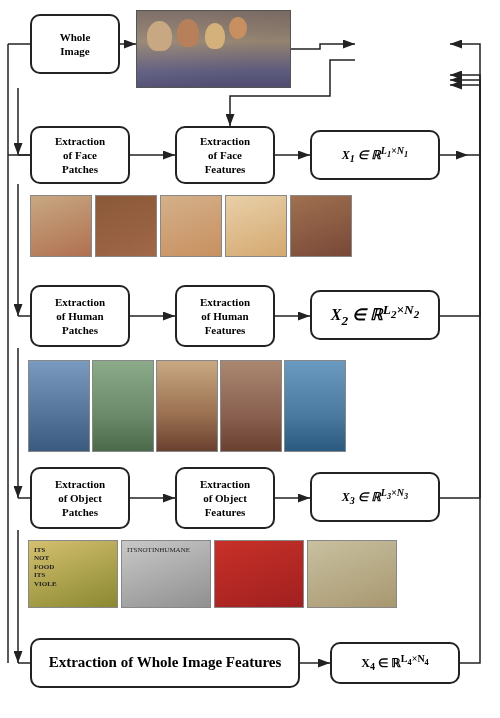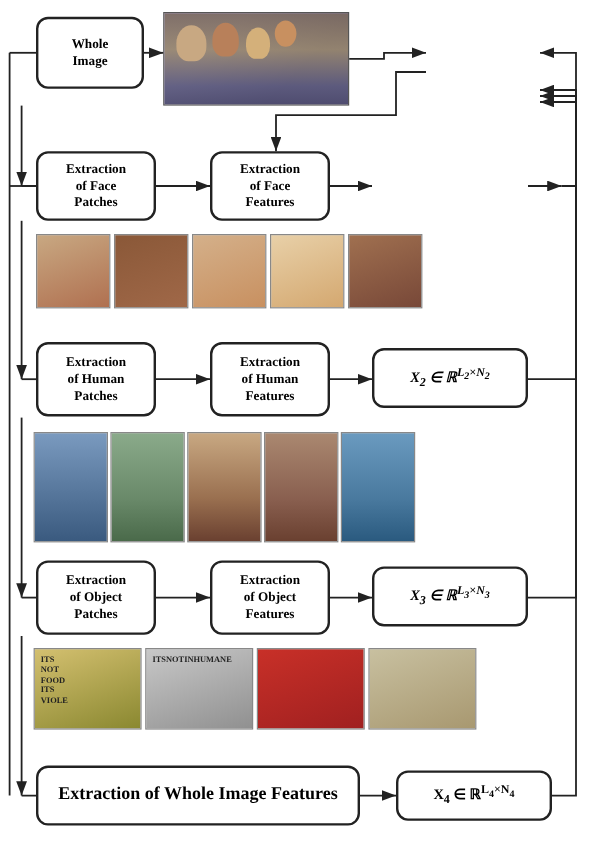--- a/index.html
+++ b/index.html
@@ -107,40 +107,43 @@
 of Face
 Patches</span>
   </div>
 
   <div class="box" style="left:175px; top:126px; width:100px; height:58px;">
     <span style="white-space:pre-line;">Extraction
 of Face
 Features</span>
   </div>
 
+  <div class="box" style="left:310px; top:130px; width:130px; height:50px; font-style:italic; font-size:12px;">
+    <span>X<sub>1</sub> ∈ ℝ<sup>L<sub>1</sub>×N<sub>1</sub></sup></span>
+  </div>
 
   <div class="face-strip" style="left:30px; top:195px; gap:3px;">
     <div class="face-thumb" style="width:62px;height:62px;background:linear-gradient(160deg,#c8a882,#b07050);border:1px solid #888;"></div>
     <div class="face-thumb" style="width:62px;height:62px;background:linear-gradient(160deg,#8a5838,#a06848);border:1px solid #888;"></div>
     <div class="face-thumb" style="width:62px;height:62px;background:linear-gradient(160deg,#d4b08a,#c89060);border:1px solid #888;"></div>
     <div class="face-thumb" style="width:62px;height:62px;background:linear-gradient(160deg,#e8d0a8,#d4a870);border:1px solid #888;"></div>
     <div class="face-thumb" style="width:62px;height:62px;background:linear-gradient(160deg,#a07050,#784838);border:1px solid #888;"></div>
   </div>
 
   <div class="box" style="left:30px; top:285px; width:100px; height:62px;">
     <span style="white-space:pre-line;">Extraction
 of Human
 Patches</span>
   </div>
 
   <div class="box" style="left:175px; top:285px; width:100px; height:62px;">
     <span>Extraction<br>of Human<br>Features</span>
   </div>
 
-  <div class="box" style="left:310px; top:290px; width:130px; height:50px; font-style:italic; font-size:12px;">
+  <div class="box" style="left:310px; top:290px; width:130px; height:50px; font-style:italic; font-size:16px;">
     <span>X<sub>2</sub> ∈ ℝ<sup>L<sub>2</sub>×N<sub>2</sub></sup></span>
   </div>
 
   <div class="human-strip" style="left:28px; top:360px; gap:2px;">
     <div style="width:62px;height:92px;background:linear-gradient(180deg,#7a9abf 0%,#5a7a9f 50%,#3a5a7f 100%);border:1px solid #888;"></div>
     <div style="width:62px;height:92px;background:linear-gradient(180deg,#8aaa8a 0%,#6a8a6a 60%,#4a6a4a 100%);border:1px solid #888;"></div>
     <div style="width:62px;height:92px;background:linear-gradient(180deg,#c8a882 0%,#9a7050 60%,#6a4030 100%);border:1px solid #888;"></div>
     <div style="width:62px;height:92px;background:linear-gradient(180deg,#aa8870 0%,#8a6050 60%,#6a4030 100%);border:1px solid #888;"></div>
     <div style="width:62px;height:92px;background:linear-gradient(180deg,#6a9abf 0%,#4a7a9f 60%,#2a5a7f 100%);border:1px solid #888;"></div>
   </div>
@@ -157,21 +160,21 @@
 
   <div class="box" style="left:310px; top:472px; width:130px; height:50px; font-style:italic; font-size:12px;">
     <span>X<sub>3</sub> ∈ ℝ<sup>L<sub>3</sub>×N<sub>3</sub></sup></span>
   </div>
 
   <div class="object-strip" style="left:28px; top:540px; gap:3px;">
     <div style="width:90px;height:68px;background:linear-gradient(160deg,#d4c070,#8a8830);border:1px solid #888;position:relative;">
       <div style="position:absolute;top:5px;left:5px;font-size:7px;font-weight:bold;color:#222;line-height:1.2;">ITS<br>NOT<br>FOOD<br>ITS<br>VIOLE</div>
     </div>
     <div style="width:90px;height:68px;background:linear-gradient(160deg,#c8c8c8,#909090);border:1px solid #888;position:relative;">
-      <div style="position:absolute;top:5px;left:5px;font-size:7px;font-weight:bold;color:#222;line-height:1.2;">ITSNOTINHUMANE</div>
+      <div style="position:absolute;top:5px;left:5px;font-size:7px;font-weight:normal;color:#222;line-height:1.2;">ITSNOTINHUMANE</div>
     </div>
     <div style="width:90px;height:68px;background:linear-gradient(160deg,#c83028,#a02020);border:1px solid #888;"></div>
     <div style="width:90px;height:68px;background:linear-gradient(160deg,#c8c0a0,#a89870);border:1px solid #888;"></div>
   </div>
 
   <div class="box" style="left:30px; top:638px; width:270px; height:50px; font-size:15px;">
     <span>Extraction of Whole Image Features</span>
   </div>
 
   <div class="box" style="left:330px; top:642px; width:130px; height:42px; font-size:12px;">

